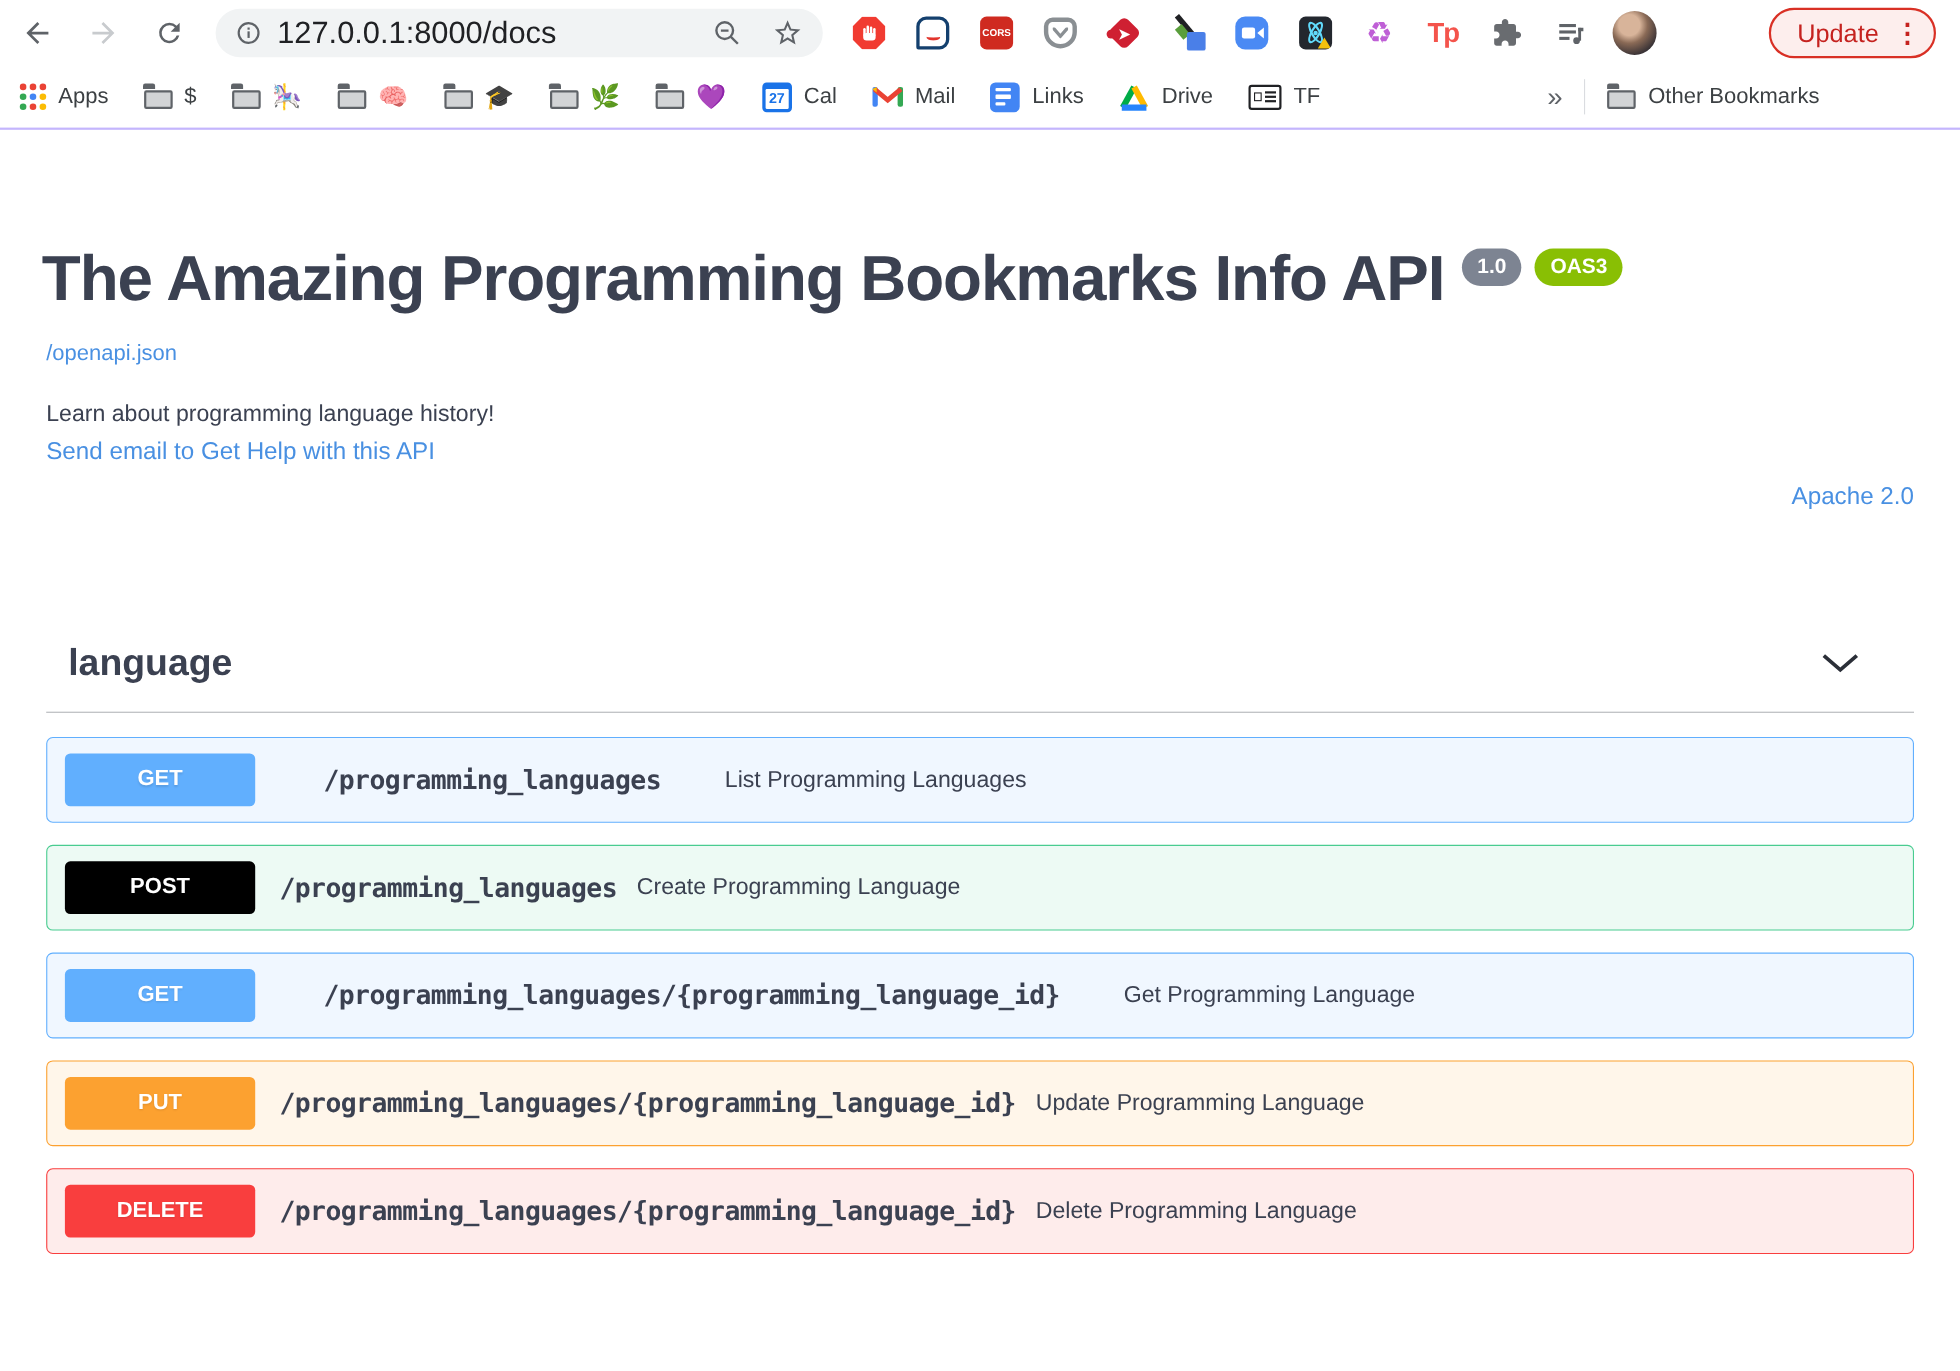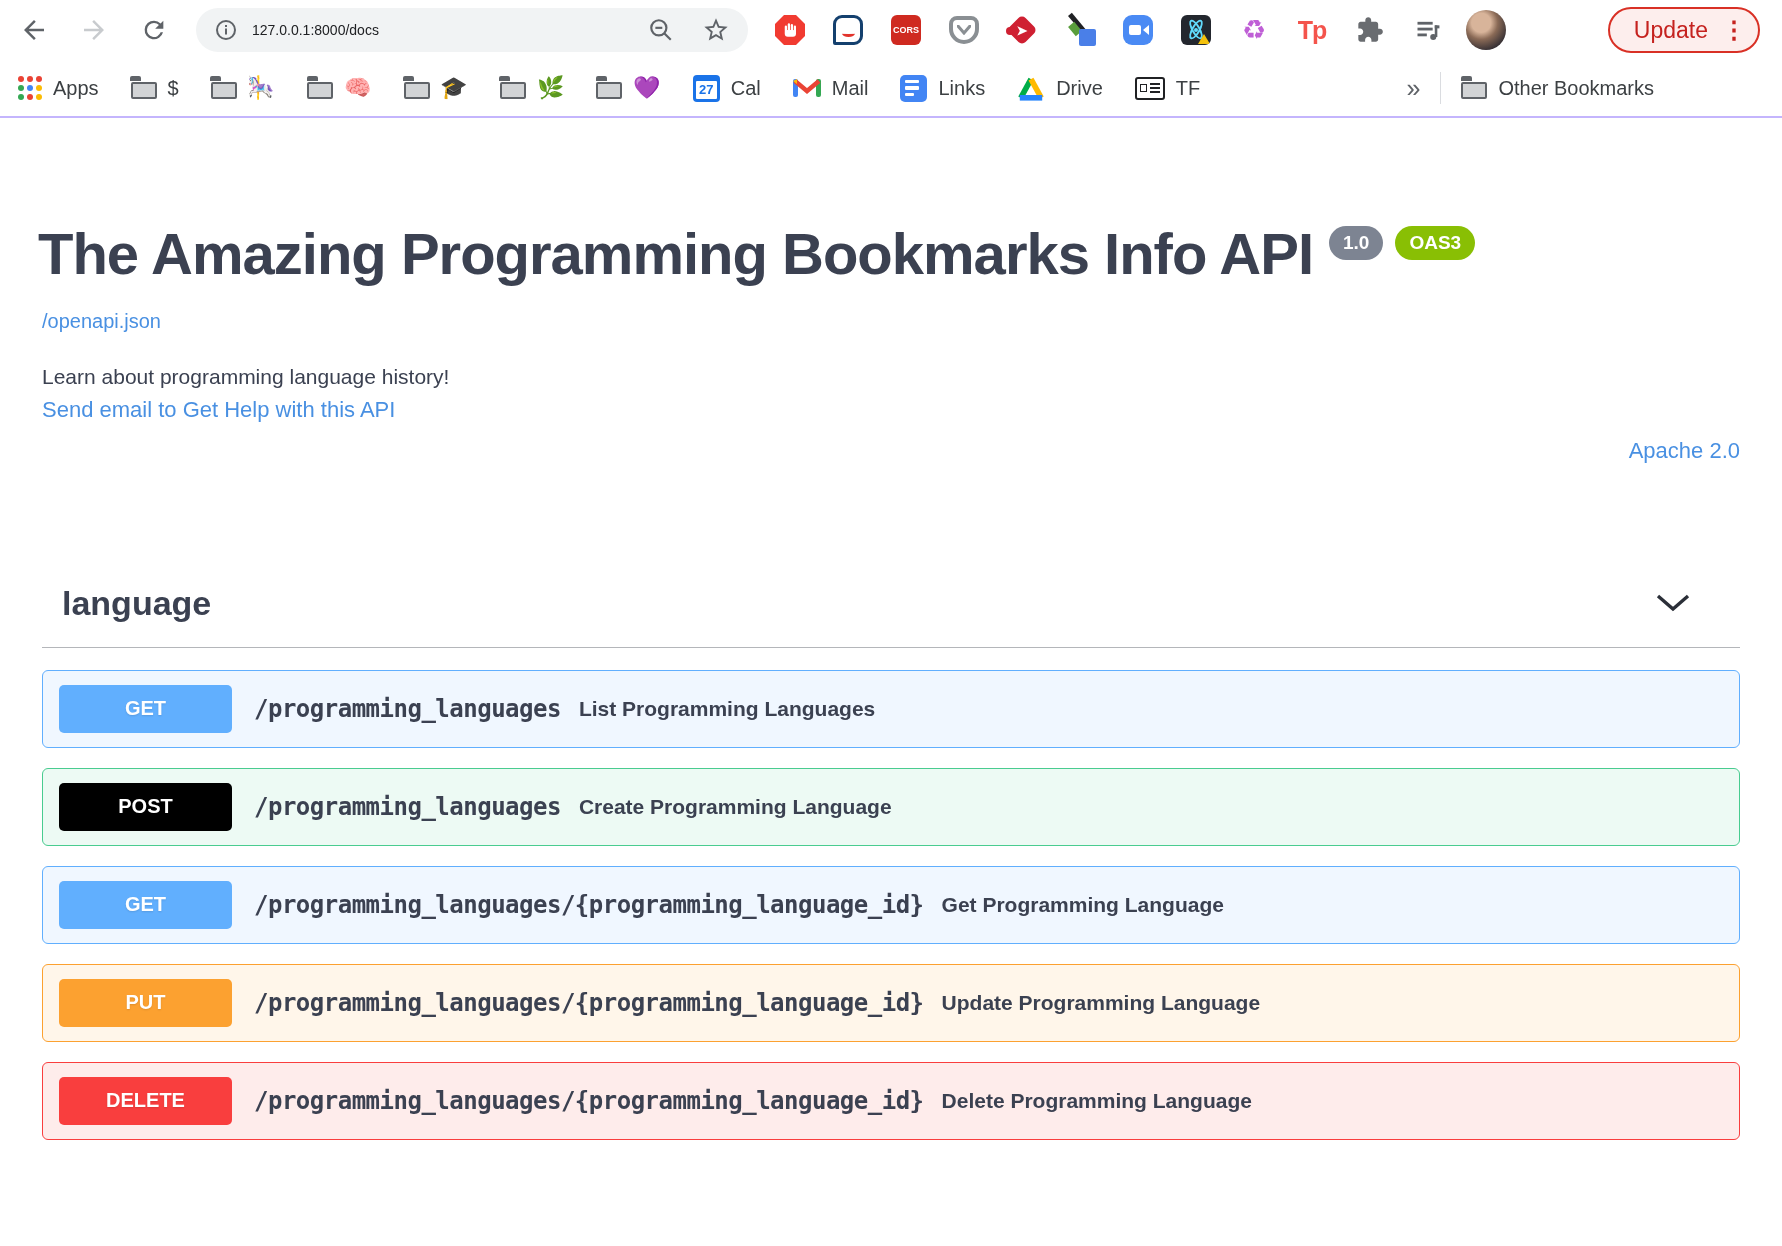--- a/index.html
+++ b/index.html
@@ -5,21 +5,21 @@
   * { box-sizing: border-box; margin: 0; padding: 0; }
   html,body { width: 1782px; height: 1246px; background: #fff; overflow: hidden;
               font-family: "Liberation Sans", sans-serif; }
 
   
   .toolbar { height: 60px; display: flex; align-items: center; padding-left: 16px; background: #fff; }
   .nav-btn { width: 36px; height: 36px; display: flex; align-items: center; justify-content: center;
              margin-right: 24px; flex: none; }
   .omnibox { width: 552px; height: 44px; background: #f1f3f4; border-radius: 22px;
              display: flex; align-items: center; padding: 0 18px; flex: none; }
-  .omnibox .url { font-size: 14px; color: #202124; margin-left: 14px; white-space: nowrap; }
+  .omnibox .url { font-size: 28px; color: #202124; margin-left: 14px; white-space: nowrap; }
   .omnibox .sp { flex: 1; }
   .obx-ic { display: flex; align-items: center; justify-content: center; }
   .ext-row { display: flex; align-items: center; gap: 26px; margin-left: 26px; flex: none; }
   .ext { width: 32px; height: 32px; display: flex; align-items: center; justify-content: center; position: relative; flex: none; }
 
   .adblock { width: 30px; height: 30px; background: #f13b31; display: flex; align-items: center; justify-content: center;
              clip-path: polygon(30% 0,70% 0,100% 30%,100% 70%,70% 100%,30% 100%,0 70%,0 30%); }
   .chatb { width: 30px; height: 30px; background: #fff; border: 3px solid #14406e; border-radius: 9px 9px 9px 2px;
            display: flex; align-items: flex-end; justify-content: center; }
   .chatb i { display: block; width: 13px; height: 7px; border-bottom: 3px solid #e2342c; border-radius: 50%; margin-bottom: 5px; }
@@ -106,22 +106,22 @@
   .section-divider { margin-top: 24px; border-top: 1px solid #b4b6ba; }
 
   .ops { margin-top: 22px; }
   .op { height: 78px; border-radius: 6px; border: 1.5px solid; display: flex; align-items: center;
         padding: 0 16px; margin-bottom: 20px; }
   .method { width: 173px; height: 48px; border-radius: 5px; color: #fff; font-weight: bold; font-size: 20px;
             display: flex; align-items: center; justify-content: center; flex: none;
             text-shadow: 0 1px 2px rgba(0,0,0,.12); }
   .path { font-family: "DejaVu Sans Mono", monospace; font-weight: bold; font-size: 24px; color: #3b4151;
           margin-left: 22px; letter-spacing: -0.5px; white-space: nowrap; }
-  .summary { margin-left: 18px; font-size: 21px; color: #3b4151; white-space: nowrap; font-weight: bold; }
-  .op.get    { border-color: #61affe; background: #f0f7ff; } .op.get .method    { background: #61affe; }
+  .summary { margin-left: 18px; font-size: 21px; color: #3b4151; white-space: nowrap; }
+  .op.get    { border-color: #61affe; background: #f0f7ff; gap: 40px; } .op.get .method    { background: #61affe; }
   .op.post   { border-color: #49cc90; background: #edfaf4; } .op.post .method   { background: #000000; text-align: right; }
   .op.put    { border-color: #fca130; background: #fff6ea; } .op.put .method    { background: #fca130; }
   .op.delete { border-color: #f93e3e; background: #feeceb; } .op.delete .method { background: #f93e3e; }
 </style>
 </head>
 <body>
 
 <div class="toolbar">
   <span class="nav-btn">
     <svg width="30" height="30" viewBox="0 0 24 24">

